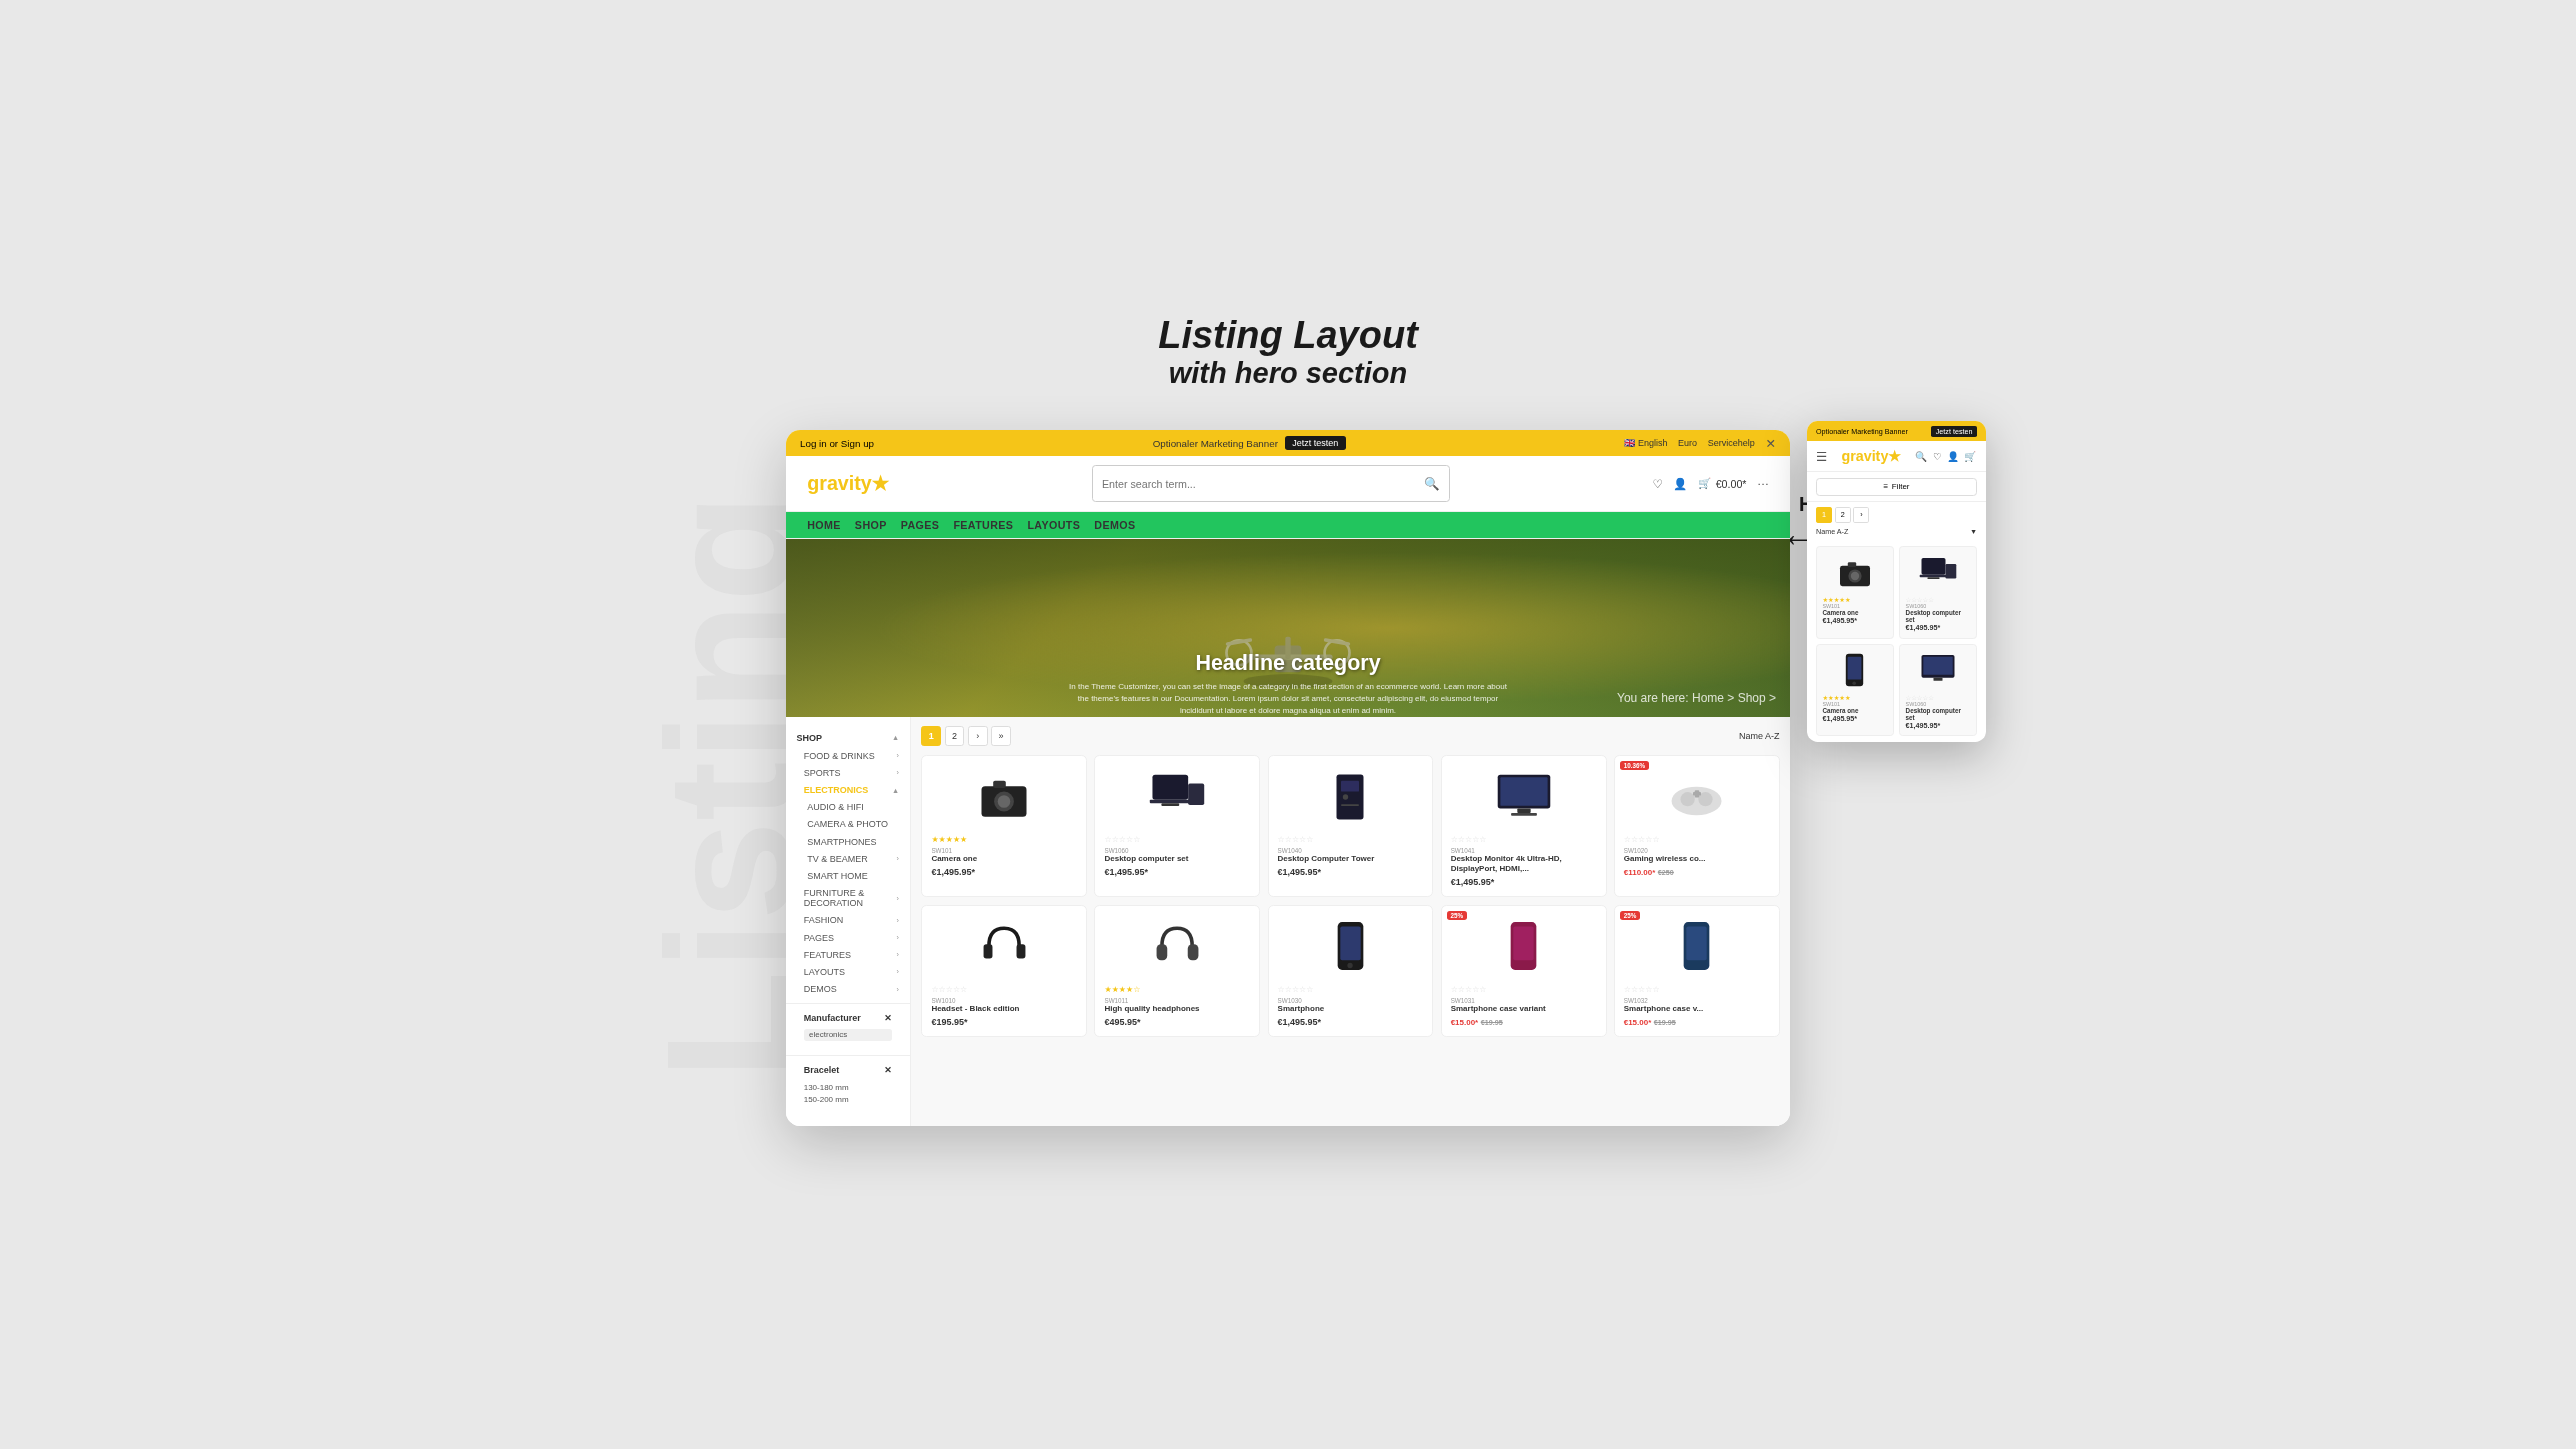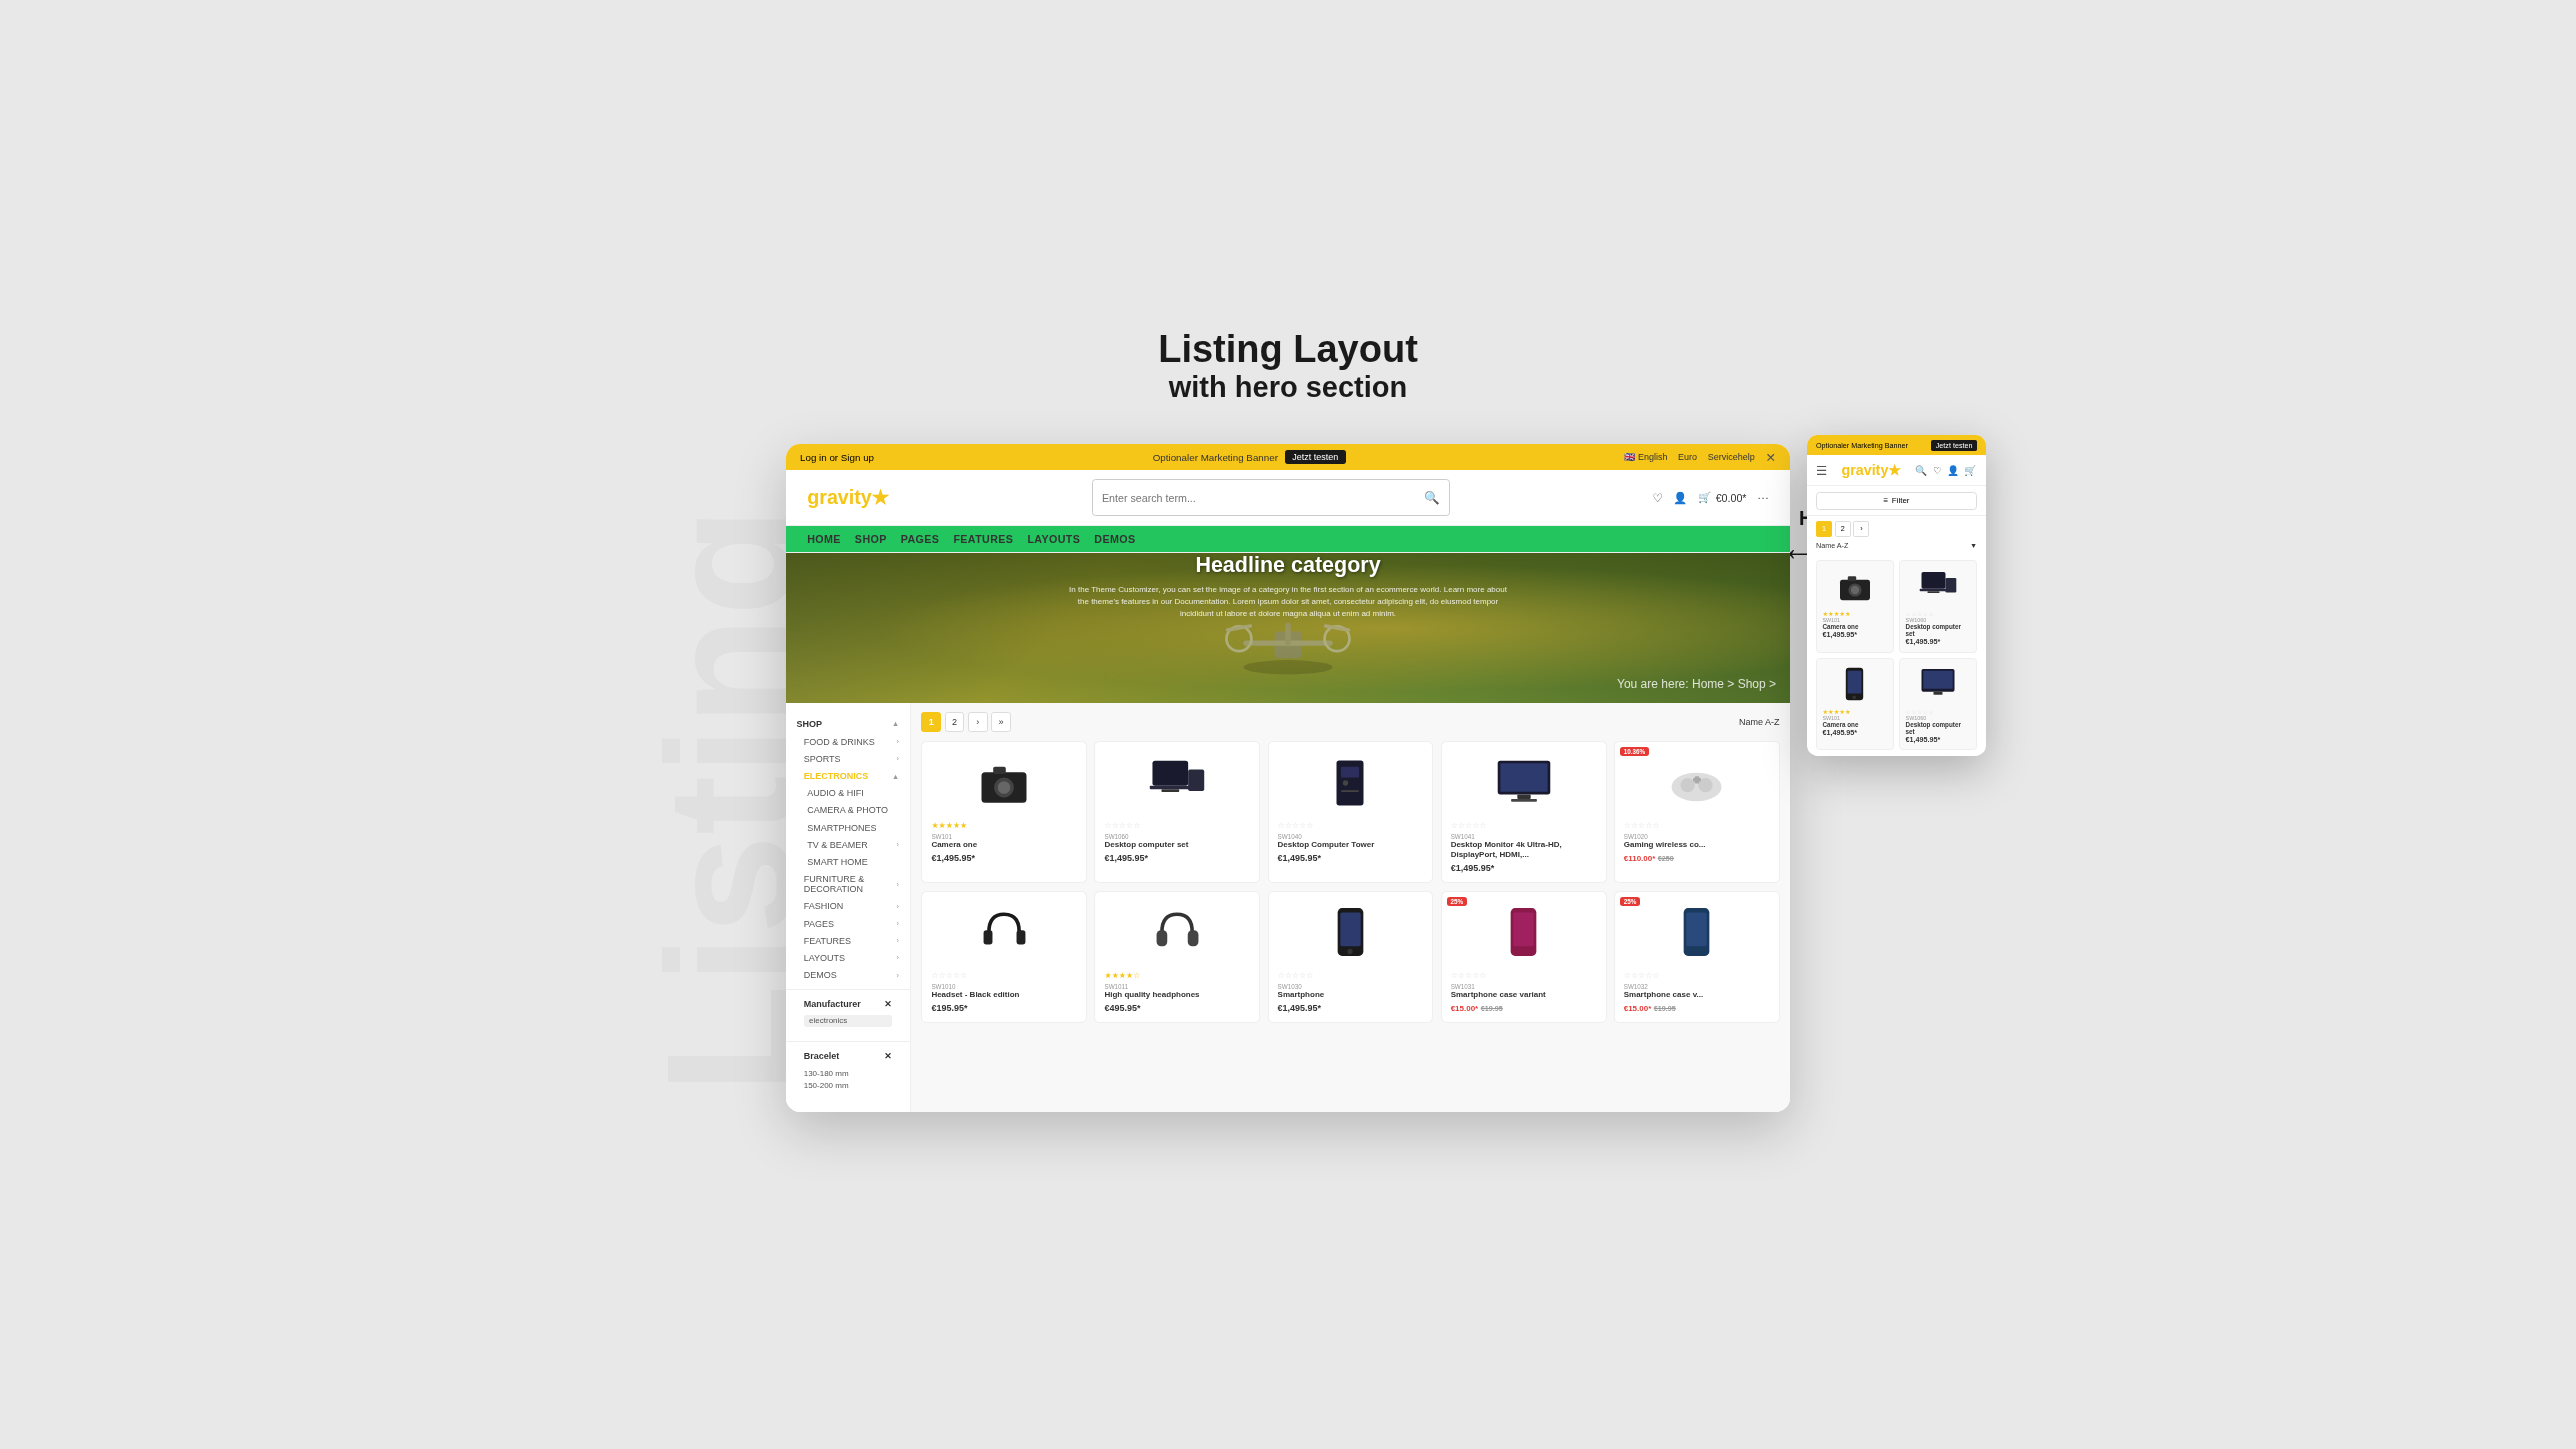--- a/index.html
+++ b/index.html
@@ -16,20 +16,21 @@
     .page-wrapper {
       width: 100%;
       max-width: 1288px;
       position: relative;
     }
 
     
     .page-title-section {
       text-align: center;
       margin-bottom: 40px;
+      font-style: italic;
     }
     .page-title-section h1 {
       font-size: 38px;
       font-weight: 800;
       color: #1a1a1a;
     }
     .page-title-section h2 {
       font-size: 29px;
       font-weight: 700;
       color: #1a1a1a;
@@ -145,25 +146,25 @@
       color: #333;
       font-size: 10.7px;
       font-weight: 600;
       text-transform: uppercase;
       letter-spacing: 0.4px;
     }
 
     
     .hero-section {
       position: relative;
-      height: 150px;
+      height: 178px;
       background: linear-gradient(135deg, #8a7a3a 0%, #c4a832 30%, #6b8a3a 70%, #3a5a2a 100%);
       overflow: hidden;
       display: flex;
-      align-items: flex-start;
+      align-items: flex-end;
       justify-content: center;
     }
     .hero-bg {
       position: absolute;
       inset: 0;
       background: 
         radial-gradient(ellipse at 60% 50%, rgba(200,170,50,0.6) 0%, transparent 60%),
         linear-gradient(to bottom, rgba(60,80,20,0.8), rgba(100,130,40,0.5));
     }
     .hero-content {

